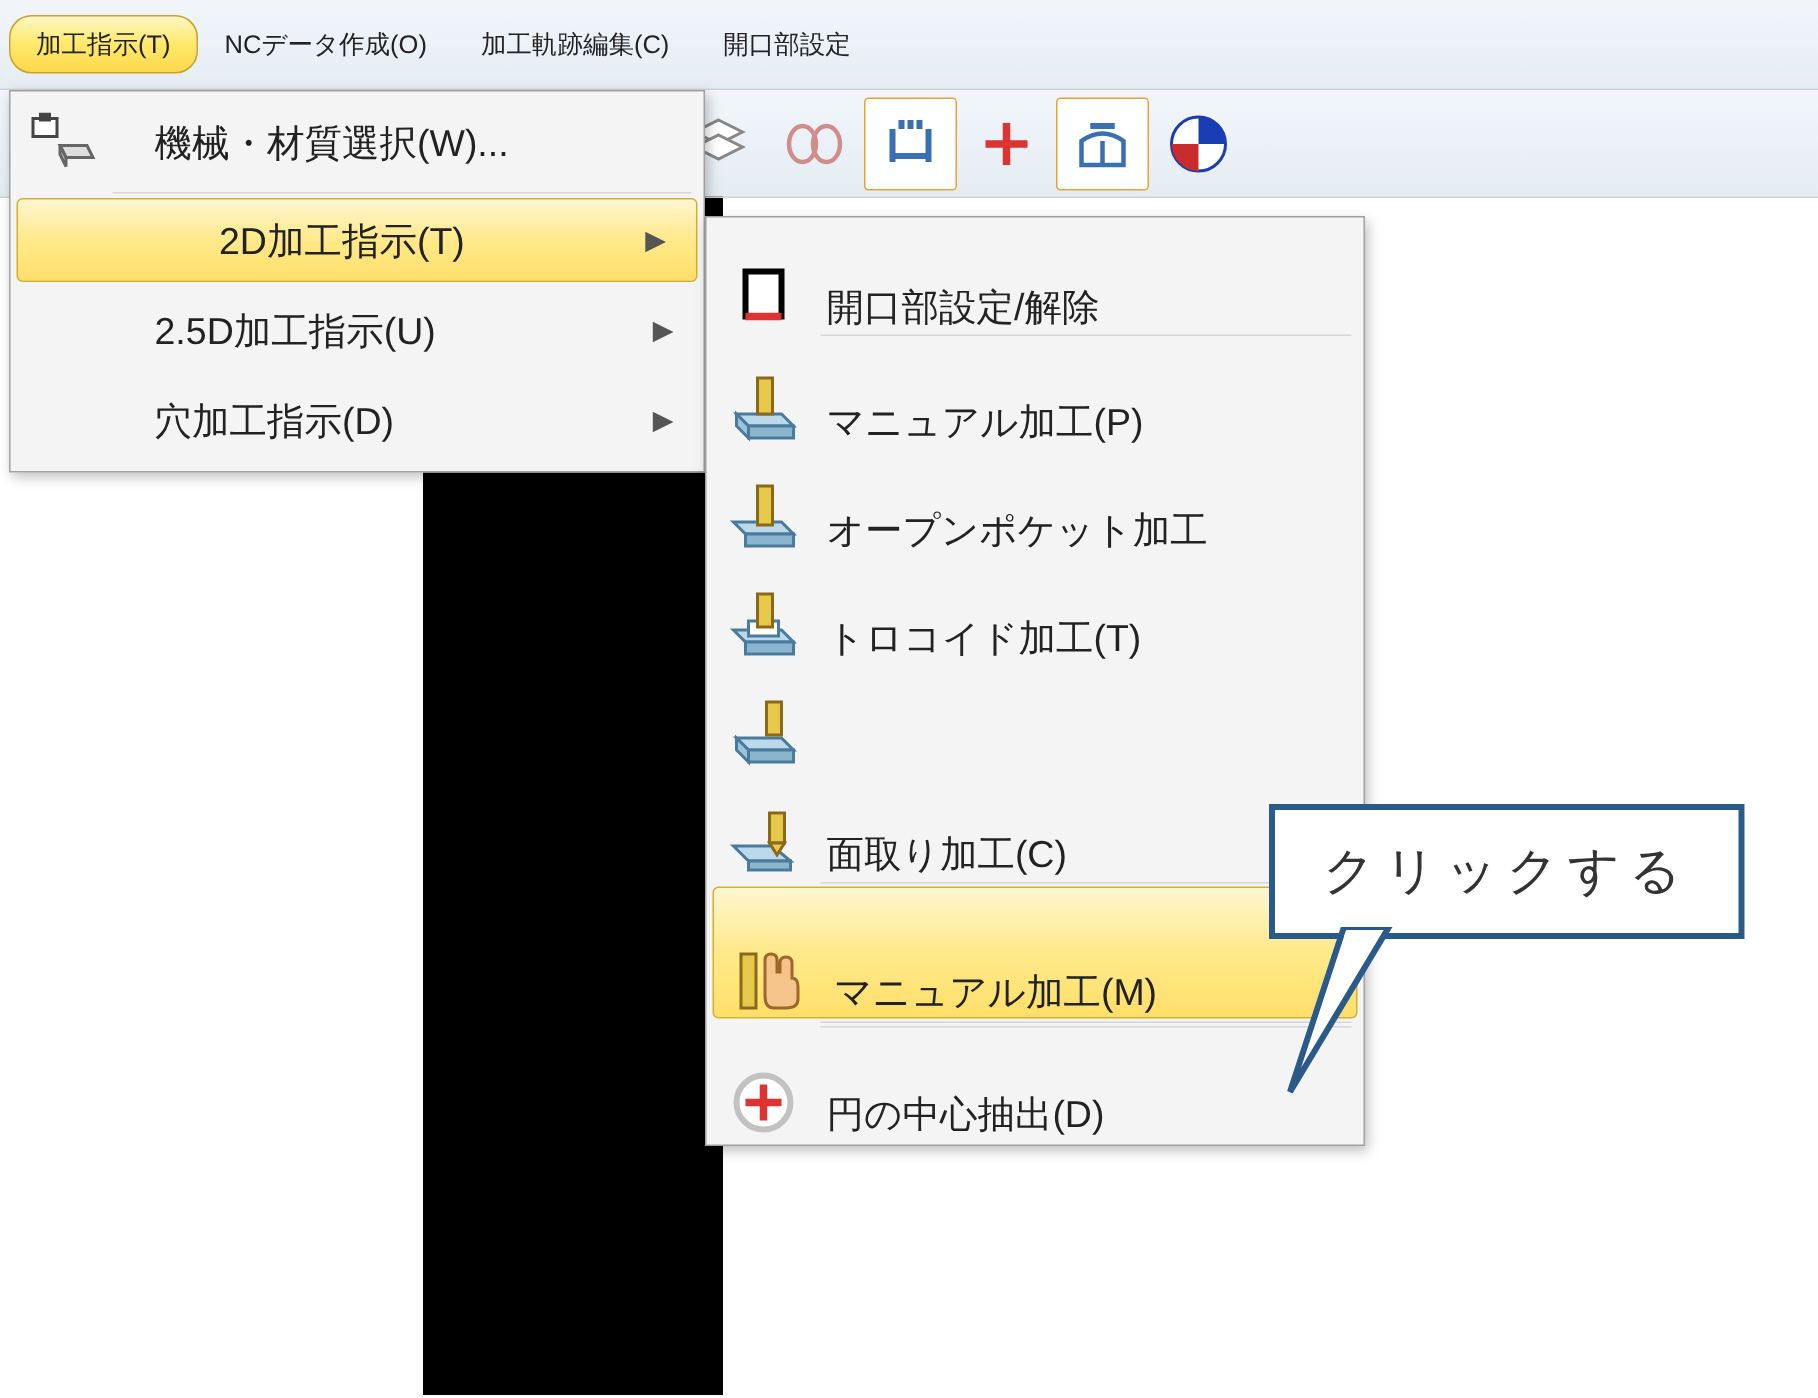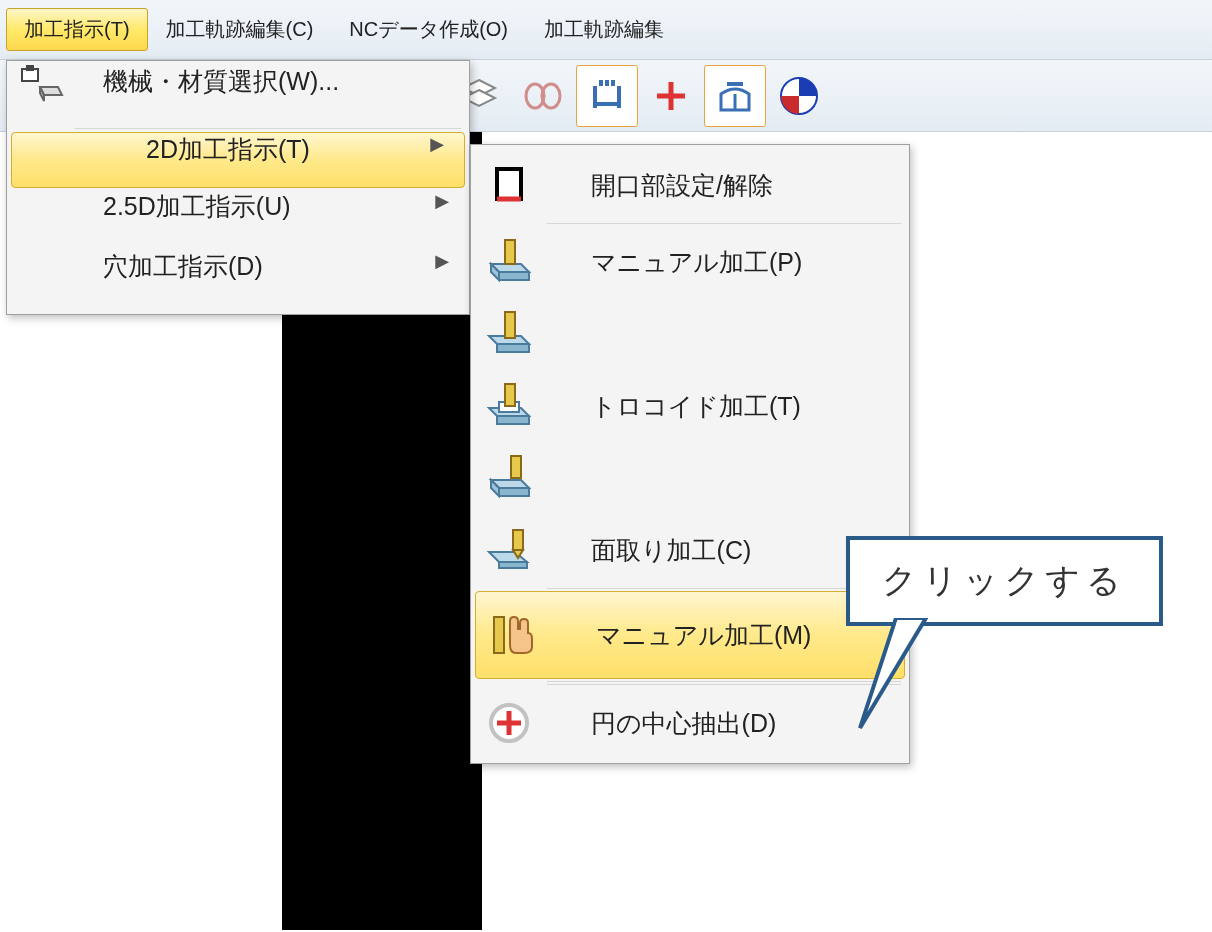--- a/index.html
+++ b/index.html
@@ -17,24 +17,24 @@
     .menubar {
       display: flex;
       align-items: center;
       background: linear-gradient(to bottom, #f2f6fa, #e4ecf3);
       height: 60px;
       padding: 4px 6px;
       border-bottom: 1px solid #c8d0d8;
     }
     .menu-item {
       padding: 8px 18px;
-      font-size: 20px;
+      font-size: 17px;
       color: #222;
       cursor: pointer;
-      border-radius: 3px;
+      border-radius: 15px;
     }
     .menu-item.highlighted {
       background: linear-gradient(to bottom, #fff6c7, #ffe96a, #ffd84c);
       border: 1px solid #c9a227;
       padding: 7px 17px;
     }
     
     
     .toolbar {
       display: flex;
@@ -65,21 +65,21 @@
       top: 60px;
       left: 6px;
       width: 464px;
       background: #f4f4f4;
       border: 1px solid #a0a0a0;
       box-shadow: 2px 3px 8px rgba(0,0,0,0.25);
       padding: 4px 0;
     }
     .dropdown-item {
       display: flex;
-      align-items: flex-start;
+      align-items: center;
       height: 60px;
       padding: 0 12px 0 0;
       cursor: pointer;
       position: relative;
     }
     .dropdown-item .icon-cell {
       width: 68px;
       display: flex;
       align-items: center;
       justify-content: center;
@@ -115,25 +115,24 @@
       top: 144px;
       left: 470px;
       width: 440px;
       background: #f4f4f4;
       border: 1px solid #a0a0a0;
       box-shadow: 2px 3px 8px rgba(0,0,0,0.25);
       padding: 4px 0;
     }
     .submenu-item {
       display: flex;
-      align-items: center;
+      align-items: flex-end;
       height: 72px;
       padding: 0 12px 0 0;
       cursor: pointer;
-      gap: 40px;
     }
     .submenu-item .icon-cell {
       width: 76px;
       display: flex;
       align-items: center;
       justify-content: center;
     }
     .submenu-item .label {
       flex: 1;
       font-size: 25px;
@@ -188,27 +187,27 @@
 </head>
 <body>
 
 <div class="workspace"></div>
 
 <div class="menubar">
   <div class="menu-item highlighted">
     <span>加工指示(T)</span>
   </div>
   <div class="menu-item">
+    <span>NCデータ作成(O)</span>
+  </div>
+  <div class="menu-item">
     <span>加工軌跡編集(C)</span>
   </div>
   <div class="menu-item">
-    <span>NCデータ作成(O)</span>
-  </div>
-  <div class="menu-item">
-    <span>加工軌跡編集</span>
+    <span>開口部設定</span>
   </div>
 </div>
 
 <div class="toolbar">
   <div class="tool-spacer"></div>
   <div class="tool-btn">
     <svg width="44" height="44" viewBox="0 0 44 44">
       <polygon points="22,6 38,14 22,22 6,14" fill="#fff" stroke="#888" stroke-width="2"></polygon>
       <polygon points="22,16 38,24 22,32 6,24" fill="#fff" stroke="#888" stroke-width="2"></polygon>
     </svg>
@@ -306,20 +305,21 @@
     <span class="label">マニュアル加工(P)</span>
   </div>
   <div class="submenu-item">
     <span class="icon-cell">
       <svg width="52" height="48" viewBox="0 0 52 48">
         <polygon points="6,26 38,26 46,34 14,34" fill="#bcd9ea" stroke="#4a7a9c" stroke-width="2"></polygon>
         <polygon points="14,34 46,34 46,42 14,42" fill="#8ab5ce" stroke="#4a7a9c" stroke-width="2"></polygon>
         <rect x="22" y="2" width="10" height="26" fill="#e6c84a" stroke="#8a6a1a" stroke-width="2"></rect>
       </svg>
     </span>
+    <span class="label">オープンポケット加工</span>
   </div>
   <div class="submenu-item">
     <span class="icon-cell">
       <svg width="52" height="48" viewBox="0 0 52 48">
         <polygon points="6,26 38,26 46,34 14,34" fill="#bcd9ea" stroke="#4a7a9c" stroke-width="2"></polygon>
         <polygon points="14,34 46,34 46,42 14,42" fill="#8ab5ce" stroke="#4a7a9c" stroke-width="2"></polygon>
         <rect x="16" y="20" width="20" height="10" fill="#fff" stroke="#4a7a9c" stroke-width="2"></rect>
         <rect x="22" y="2" width="10" height="22" fill="#e6c84a" stroke="#8a6a1a" stroke-width="2"></rect>
       </svg>
     </span>

